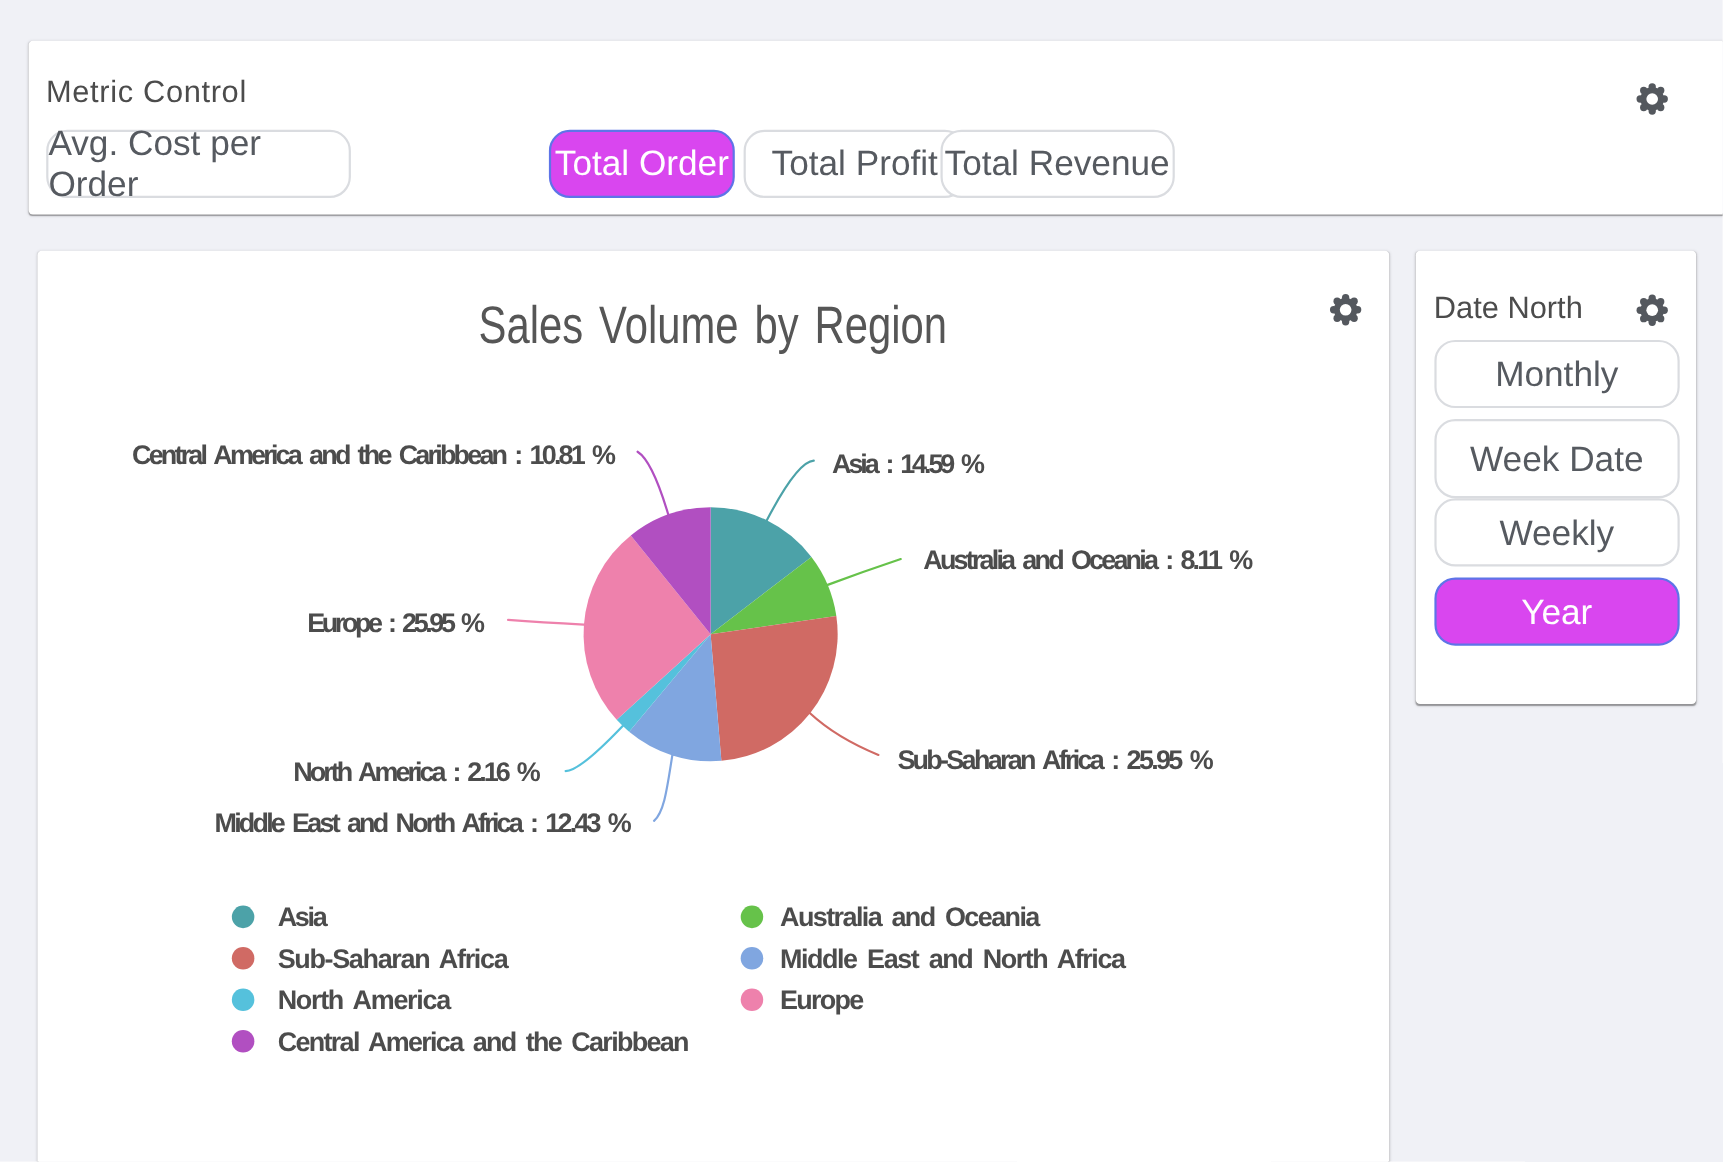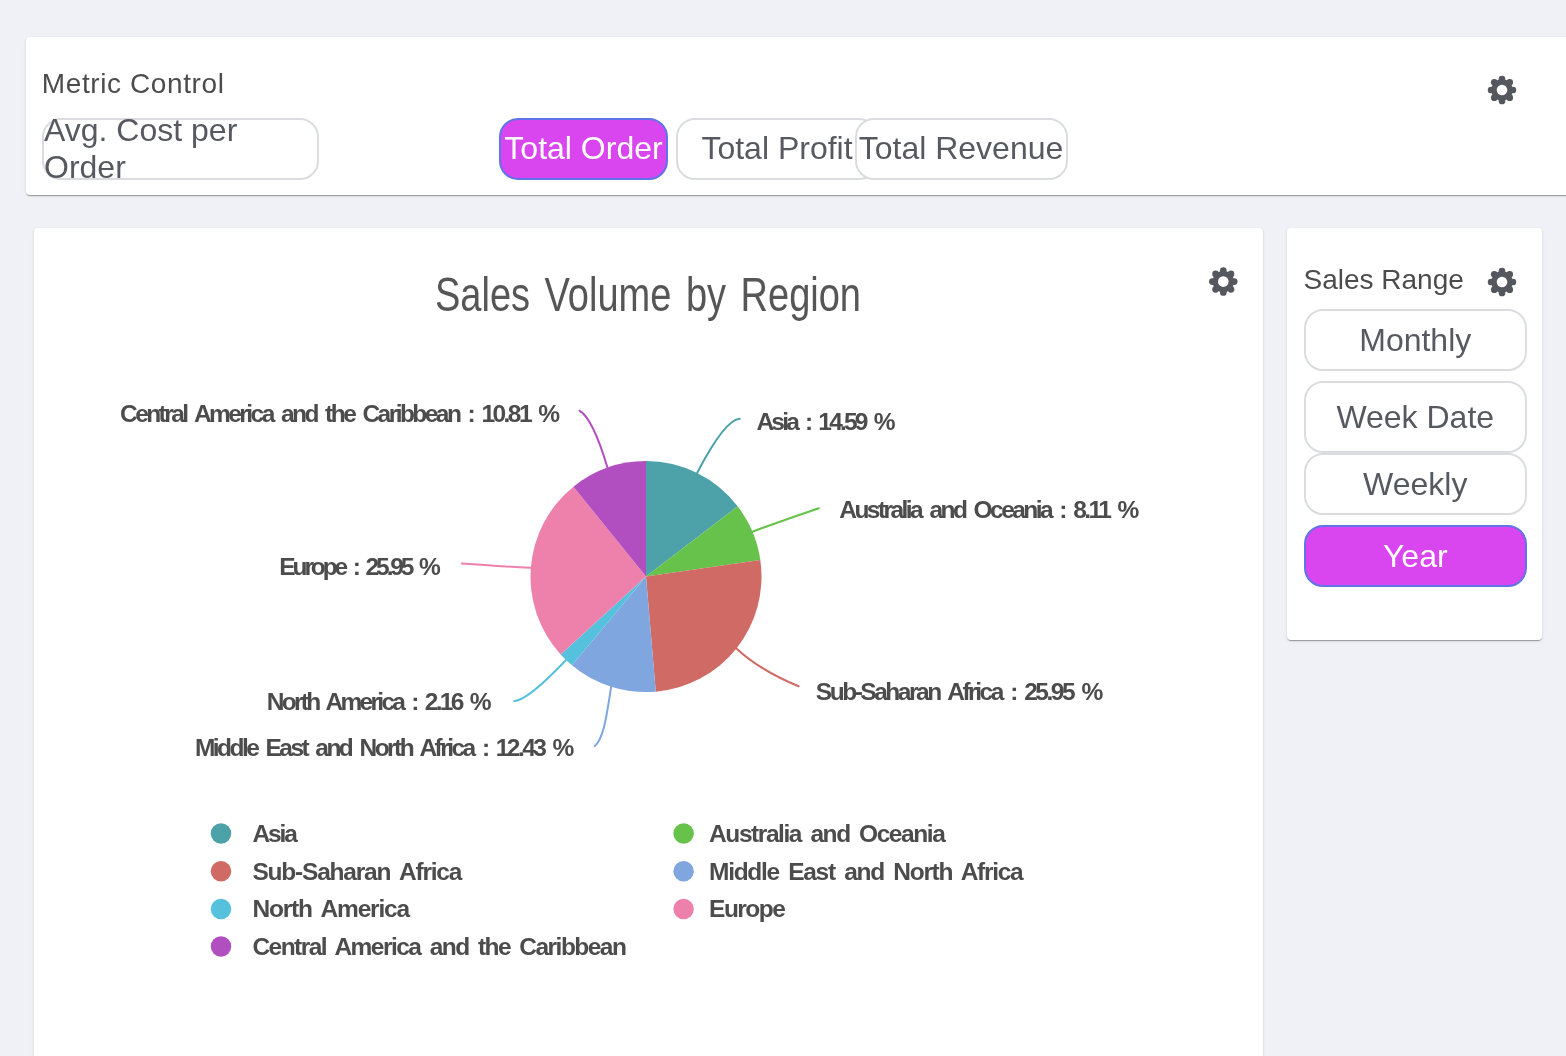--- a/index.html
+++ b/index.html
@@ -97,21 +97,21 @@
     <text x="218.4" y="689.4" textLength="157.8">North America</text>
     <text x="218.4" y="727.1" textLength="374.5">Central America and the Caribbean</text>
     <text x="675.1" y="614" textLength="236.7">Australia and Oceania</text>
     <text x="675.1" y="651.7" textLength="314.5">Middle East and North Africa</text>
     <text x="675.1" y="689.4" textLength="76.7">Europe</text>
   </g>
 </svg>
 </div>
 
 <div class="card" style="left:1287px;top:228px;width:255px;height:412px;">
-  <div class="hdr" style="left:16.5px;top:38px;">Sales Range</div>
+  <div class="hdr" style="left:16.5px;top:38px;">Date North</div>
   <svg style="position:absolute;left:200px;top:39px;" width="30" height="30" viewBox="0 0 30 30">
     <g fill="#54585e" transform="translate(15,15)">
         <circle r="10.7"></circle>
         <circle cx="0.00" cy="-10.90" r="3.35"></circle>
         <circle cx="7.71" cy="-7.71" r="3.35"></circle>
         <circle cx="10.90" cy="-0.00" r="3.35"></circle>
         <circle cx="7.71" cy="7.71" r="3.35"></circle>
         <circle cx="0.00" cy="10.90" r="3.35"></circle>
         <circle cx="-7.71" cy="7.71" r="3.35"></circle>
         <circle cx="-10.90" cy="0.00" r="3.35"></circle>

